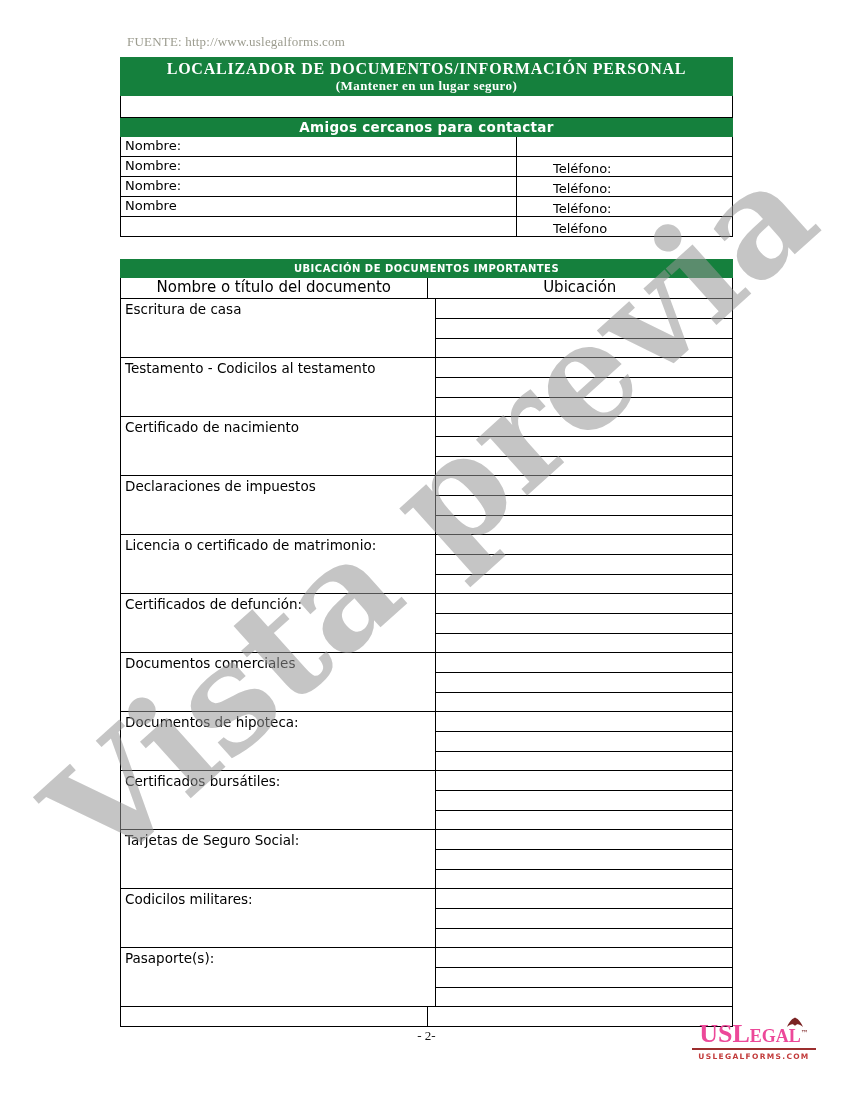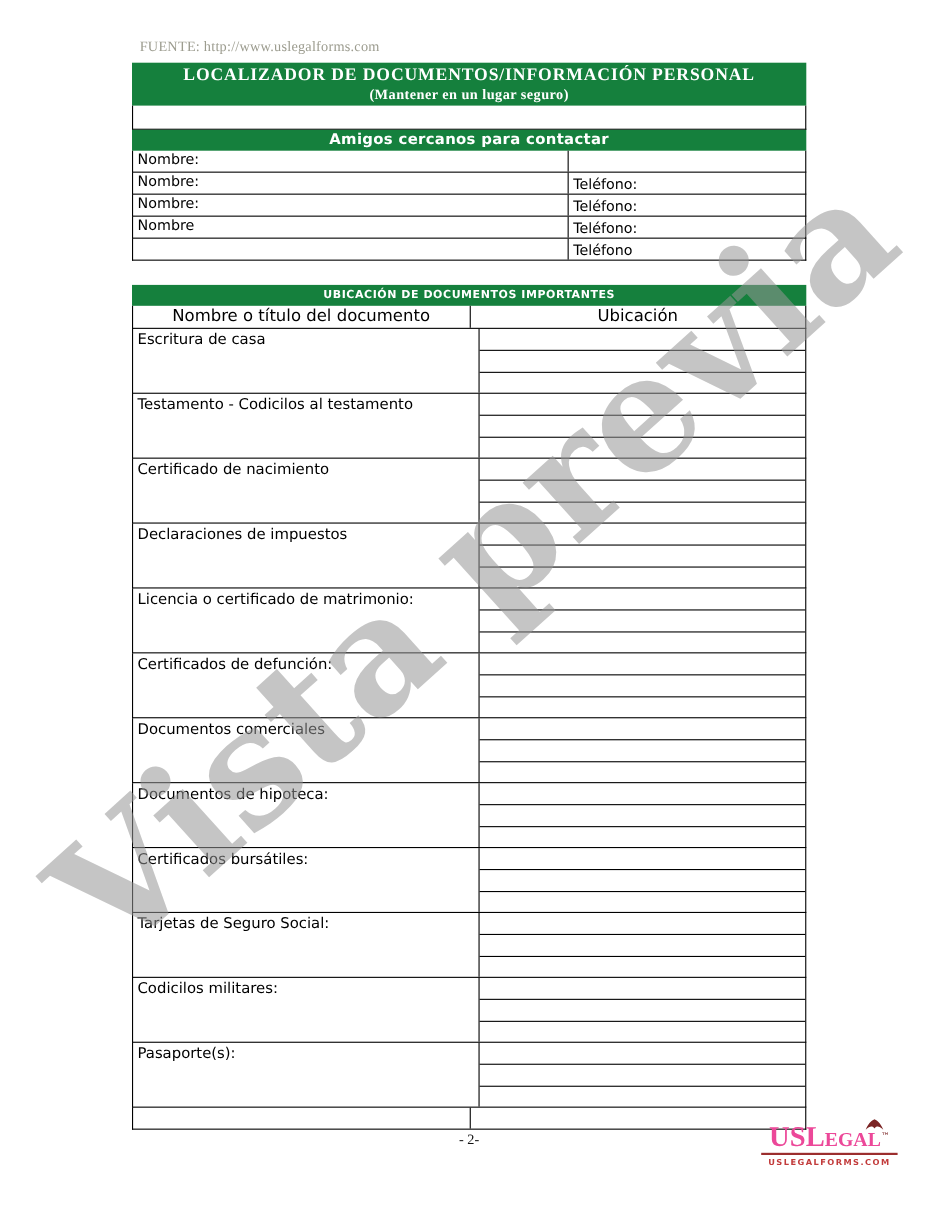--- a/index.html
+++ b/index.html
@@ -31,21 +31,21 @@
 
   .section-bar {
     background: #15803d; color: #fff; text-align: center;
     font-weight: bold; font-size: 13.5px; line-height: 19px; height: 19px;
     letter-spacing: 0.3px;
   }
   .section-bar.caps { font-size: 10px; letter-spacing: 0.5px; }
 
   .c-row {
     display: flex; height: 19px;
-    border-left: 1px solid #000; border-right: 1px solid #000; border-bottom: 1px solid #000;
+    border-left: 1px solid #000; border-right: 1px solid #000; border-bottom: 1px solid #000; gap: 32px;
   }
   .c-name { width: 64%; border-right: 1px solid #000; font-size: 13px; line-height: 18px; padding-left: 4px; }
   .c-phone { flex: 1; font-size: 13px; line-height: 18px; padding-left: 4px; margin-top: 23px; }
 
   .gap { height: 22px; }
 
   .hdr-row {
     display: flex; height: 20px; font-size: 15px;
     border-left: 1px solid #000; border-right: 1px solid #000; border-bottom: 1px solid #000;
   }

